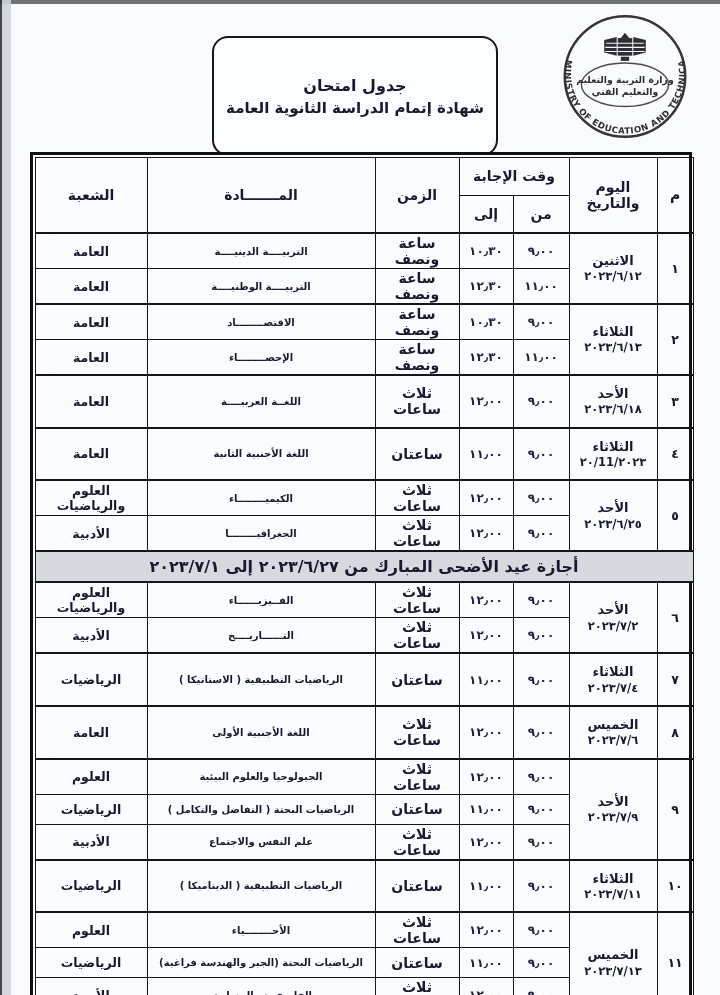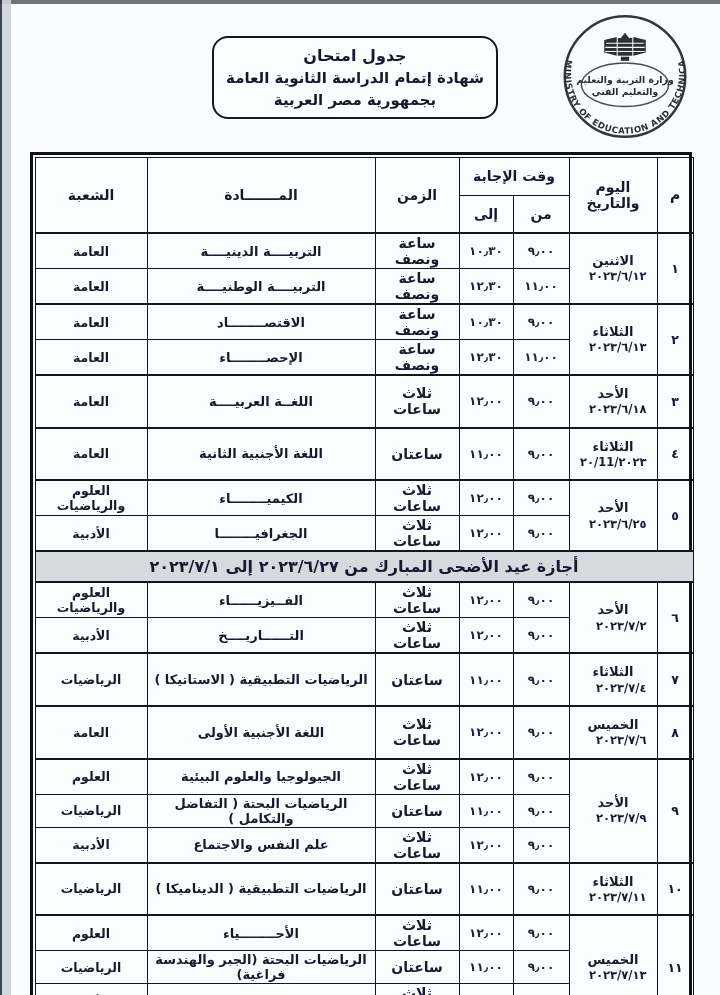--- a/index.html
+++ b/index.html
@@ -14,21 +14,21 @@
                     background:linear-gradient(to right,#303338 0 2px,#ccd3da 2px 100%); opacity:.9; }
 
   
   .header { position:absolute; top:0; left:0; width:720px; height:150px; }
 
   .round-box { position:absolute; left:42px; top:46px; width:146px; height:76px;
                border:2.5px solid #17171f; border-radius:14px;
                display:flex; align-items:center; justify-content:center;
                font-weight:bold; font-size:15px; direction:rtl; background:#fcfdfe; }
 
-  .title-box { position:absolute; left:212px; top:36px; width:286px; height:83px;
+  .title-box { position:absolute; left:212px; top:36px; width:286px; height:120px;
                border:2.6px solid #17171f; border-radius:16px;
                display:flex; flex-direction:column; align-items:center; justify-content:center;
                gap:4px; font-weight:bold; direction:rtl; background:#fcfdfe; }
   .title-box .t1 { font-size:16px; }
   .title-box .t2 { font-size:15px; }
   .title-box .t3 { font-size:15px; }
 
   .logo { position:absolute; left:540px; top:10px; width:170px; height:135px; }
   .logo svg { width:100%; height:100%; }
 
@@ -46,44 +46,43 @@
   thead tr.h2 { height:38px; }
   thead th { font-size:14px; }
   thead tr.h2 th, thead th[rowspan] { border-bottom-width:2.6px; }
 
   tbody tr { height:30px; }
   tbody tr.tall { height:47px; }
   tbody tr.group-start td { border-top-width:2.2px; }
 
   td.index-cell { font-size:12.5px; }
   td.day-cell { font-size:13px; line-height:1.25; padding:10px; }
-  td.day-cell .date { font-size:11.5px; letter-spacing:.5px;text-align:right; }
+  td.day-cell .date { font-size:11.5px; letter-spacing:.5px; }
   td.from-cell, td.to-cell { font-size:12px; color:#1c2240;margin-top:45px; }
   td.duration-cell { font-size:14px; }
-  td.subject-cell { font-size:13px; }
+  td.subject-cell { font-size:10px; }
   td.branch-cell { font-size:12.5px; }
 
   tr.holiday-row { height:31px; }
   tr.holiday-row td { background:#d6dade; font-size:16px; border-top-width:2.2px;
                       border-bottom-width:2.2px; }
 </style>
 </head>
 <body>
 
 <div class="page">
   <div class="scan-edge-top"></div>
   <div class="scan-edge-left"></div>
 
   <div class="header">
 
 
     <div class="title-box">
       <div class="t1">جدول امتحان</div>
       <div class="t2">شهادة إتمام الدراسة الثانوية العامة</div>
-      <div class="t3">بجمهورية مصر العربية</div>
     </div>
 
     <div class="logo">
       <svg viewBox="0 0 160 130">
         <circle cx="80" cy="64" r="58" fill="none" stroke="#34343c" stroke-width="2.4"></circle>
         <path id="ringPath" d="M 24,46 A 58,58 0 1 0 136,46" fill="none"></path>
         <text font-size="8.2" font-weight="bold" fill="#2c2c34" letter-spacing="0.6">
           <textPath href="#ringPath" startOffset="2">MINISTRY OF EDUCATION AND TECHNICAL EDUCATION</textPath>
         </text>
         <g fill="#2e2e36">

